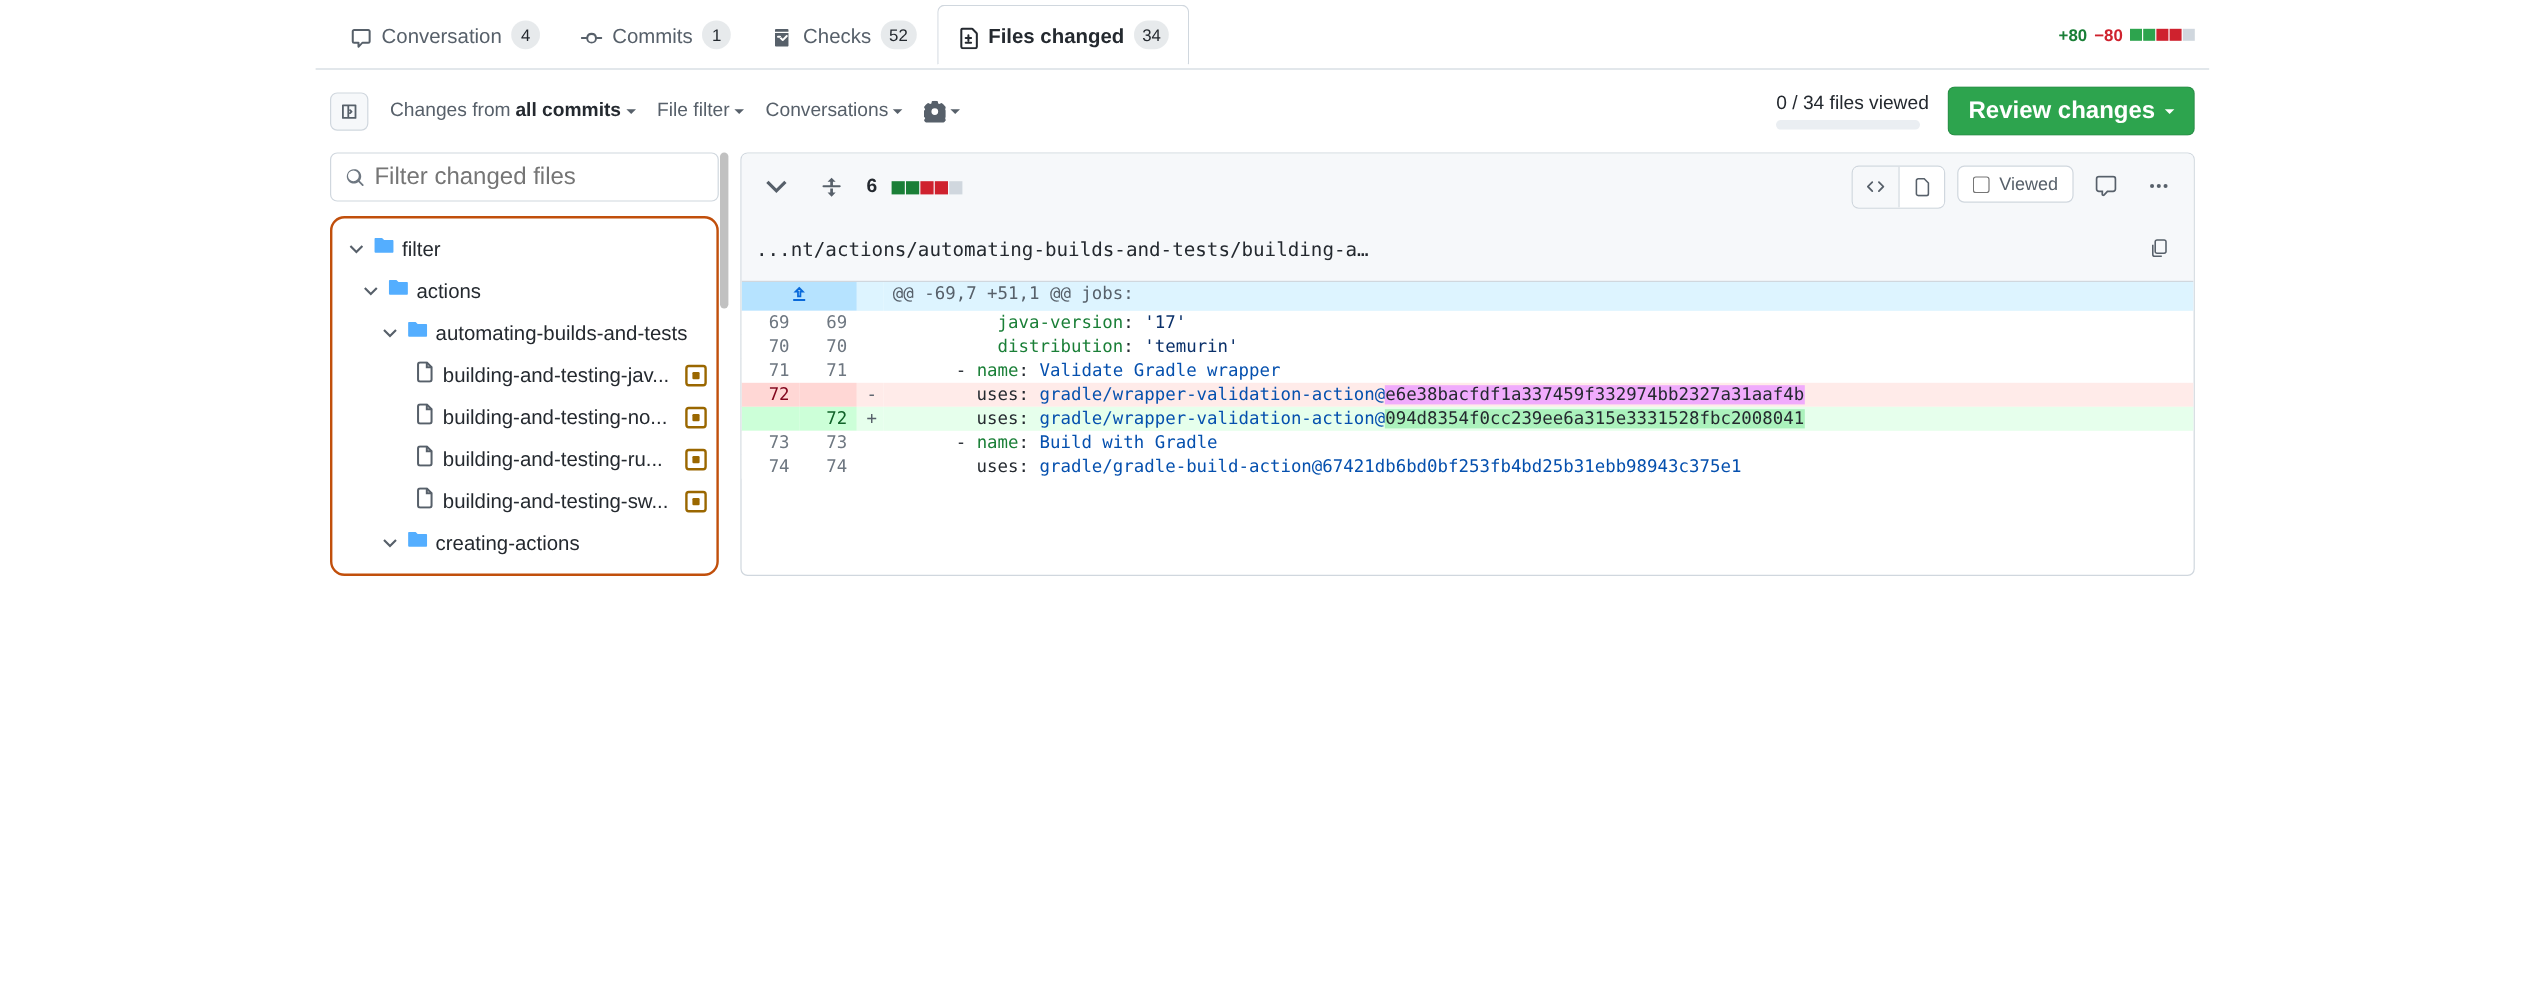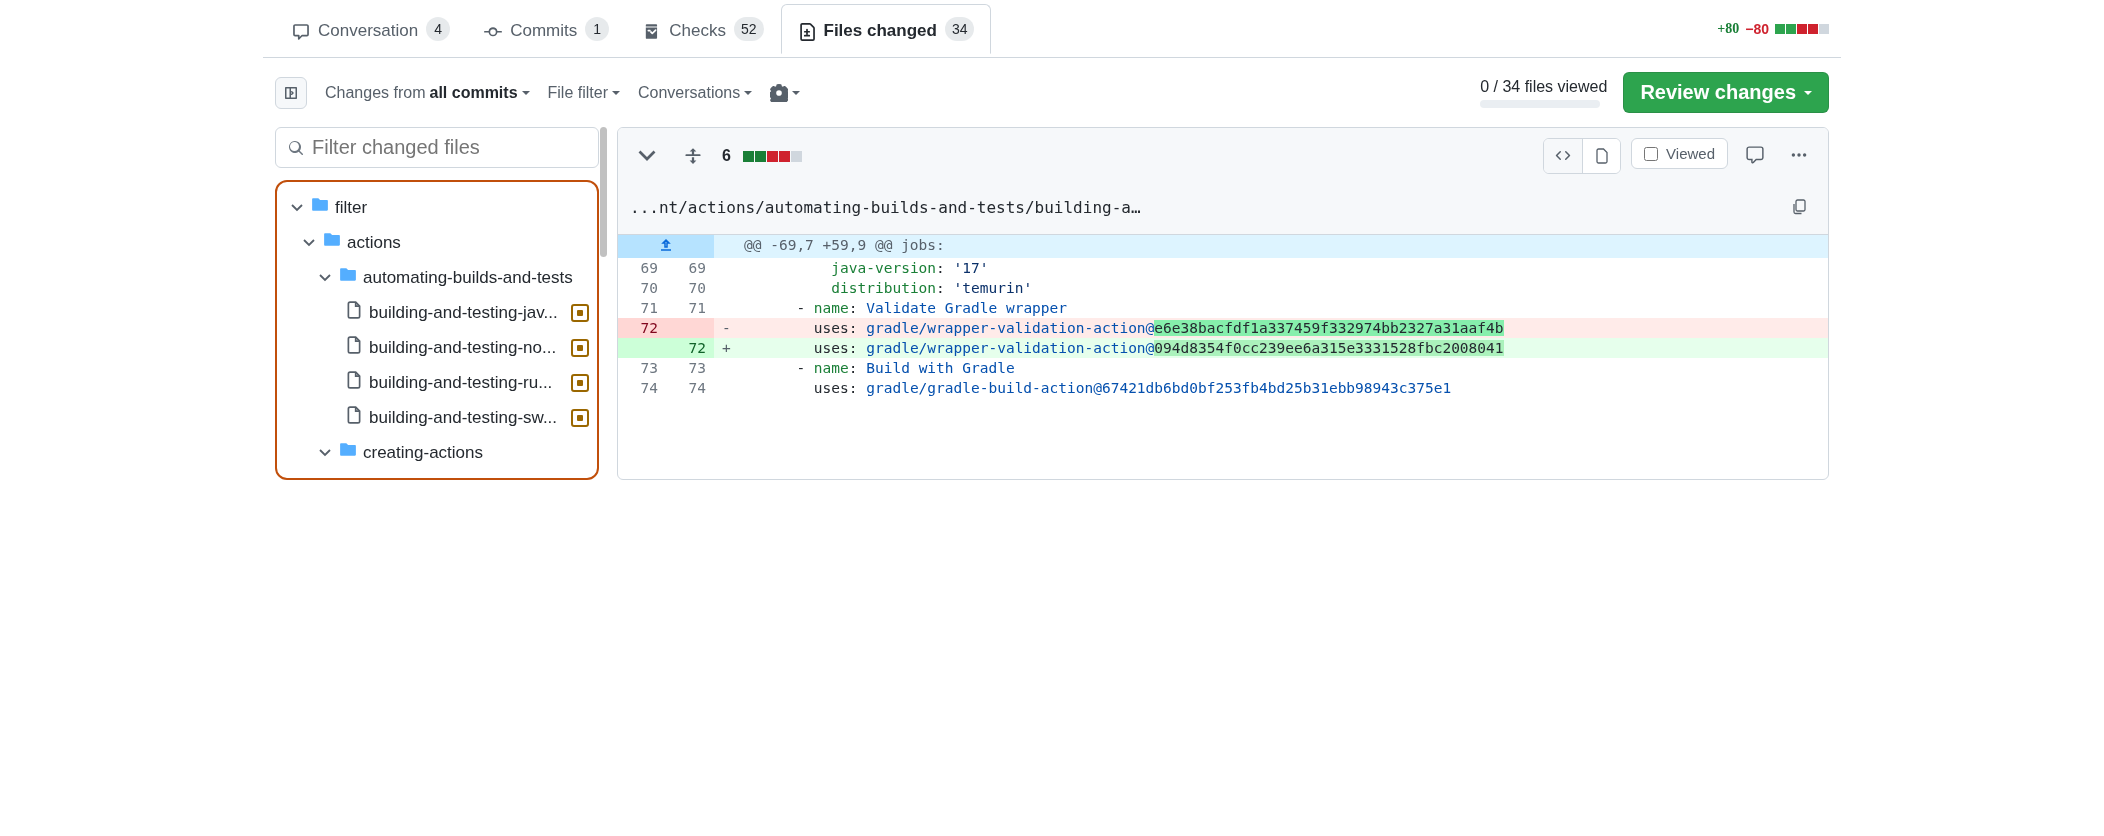--- a/index.html
+++ b/index.html
@@ -58,21 +58,21 @@
     background-color: rgba(175,184,193,0.3);
     border-radius: 12px;
   }
   .diffstat-tabs {
     margin-left: auto;
     display: flex;
     align-items: center;
     gap: 6px;
     font-weight: 600;
   }
-  .diffstat-add { color: #1a7f37; font-family: Liberation Serif, serif; }
+  .diffstat-add { color: #1a7f37; }
   .diffstat-del { color: #cf222e; }
   .diffstat-blocks { display: flex; gap: 1px; }
   .diffstat-block { width: 10px; height: 10px; }
   .bg-add { background: #2da44e; }
   .bg-del { background: #cf222e; }
   .bg-neutral { background: #d0d7de; }
 
   
   .toolbar {
     display: flex;
@@ -229,21 +229,21 @@
   .hunk-row .ln-col { background: #b6e3ff; }
   .hunk-expand { display: inline-flex; justify-content: center; width: 100%; }
   .hunk-expand svg { width: 16px; height: 16px; fill: #0969da; }
   .row-del td { background: #ffebe9; }
   .row-del .ln-col { background: #ffd7d5; color: #82071e; }
   .row-add td { background: #e6ffec; }
   .row-add .ln-col { background: #ccffd8; color: #116329; }
   .tok-key { color: #1a7f37; }
   .tok-str { color: #0a3069; }
   .tok-name { color: #0550ae; }
-  .hl-del { background: #86efac; margin-top: 28px; }
+  .hl-del { background: #f0abfc; margin-top: 28px; }
   .hl-add { background: #abf2bc; }
 </style>
 </head>
 <body>
 
 <div class="container">
 
   <nav class="tabs">
     <div class="tab">
       <span class="icon">
@@ -499,21 +499,21 @@
             <col>
           </colgroup>
         <tbody>
           <tr class="hunk-row">
             <td class="ln-col" colspan="2"><span class="hunk-expand">
                   <svg viewBox="0 0 16 16">
                     <path d="M8 3l3 3H9v4H7V6H5l3-3ZM3 13h10" fill="none" stroke="#0969da" stroke-width="1.5"></path>
                   </svg>
                 </span></td>
             <td class="sign-col"></td>
-            <td class="code-col">@@ -69,7 +59,9 @@ jobs:</td>
+            <td class="code-col">@@ -69,7 +51,1 @@ jobs:</td>
           </tr>
 
           <tr>
             <td class="ln-col">69</td>
             <td class="ln-col">69</td>
             <td class="sign-col"></td>
             <td class="code-col">          <span class="tok-key">java-version</span>: <span class="tok-str">'17'</span></td>
           </tr>
           <tr>
             <td class="ln-col">70</td>

